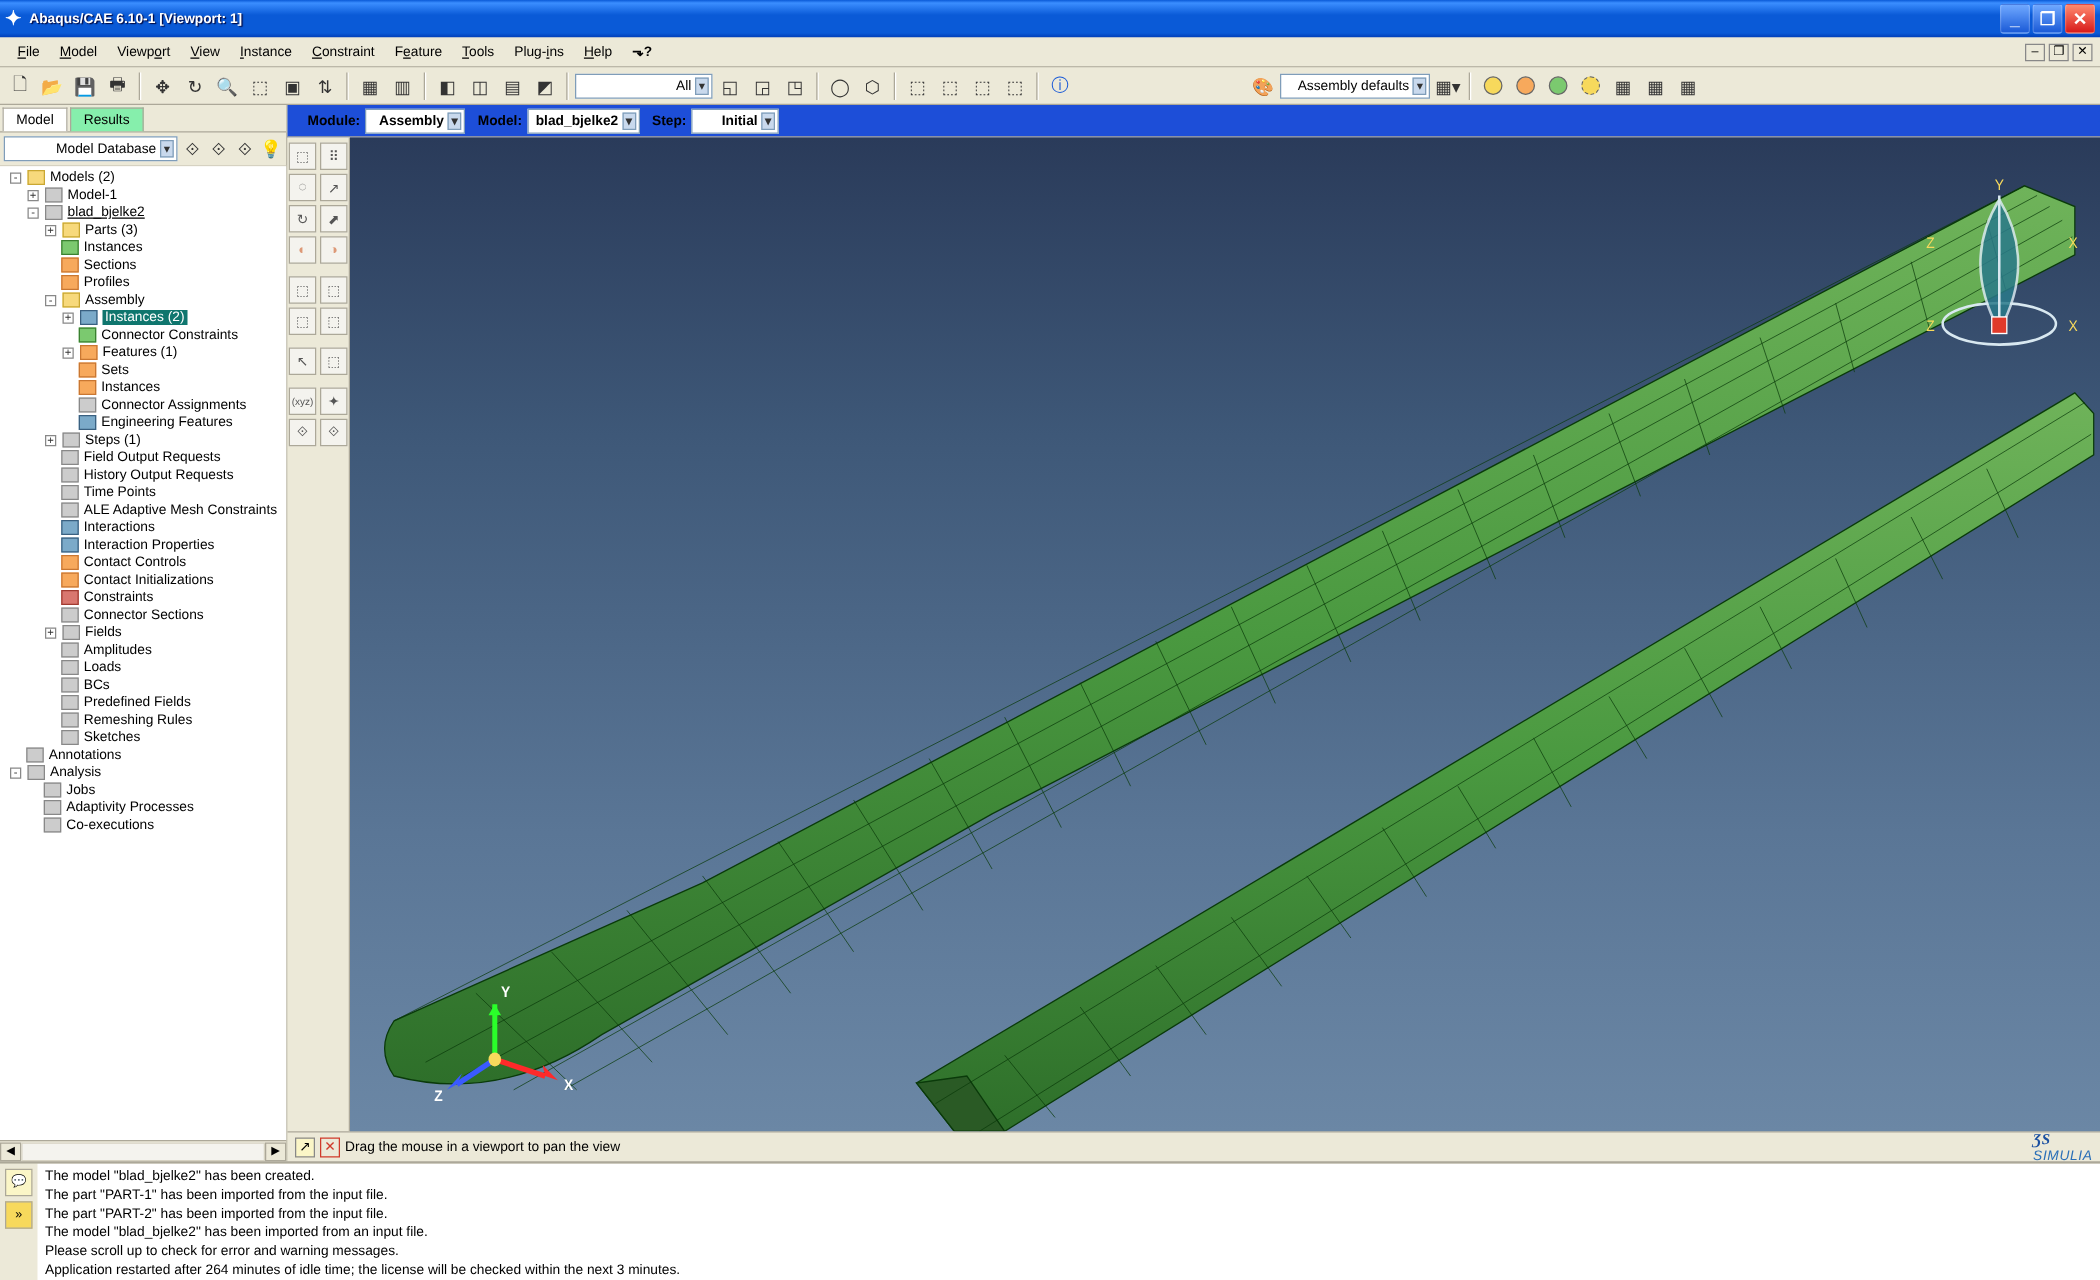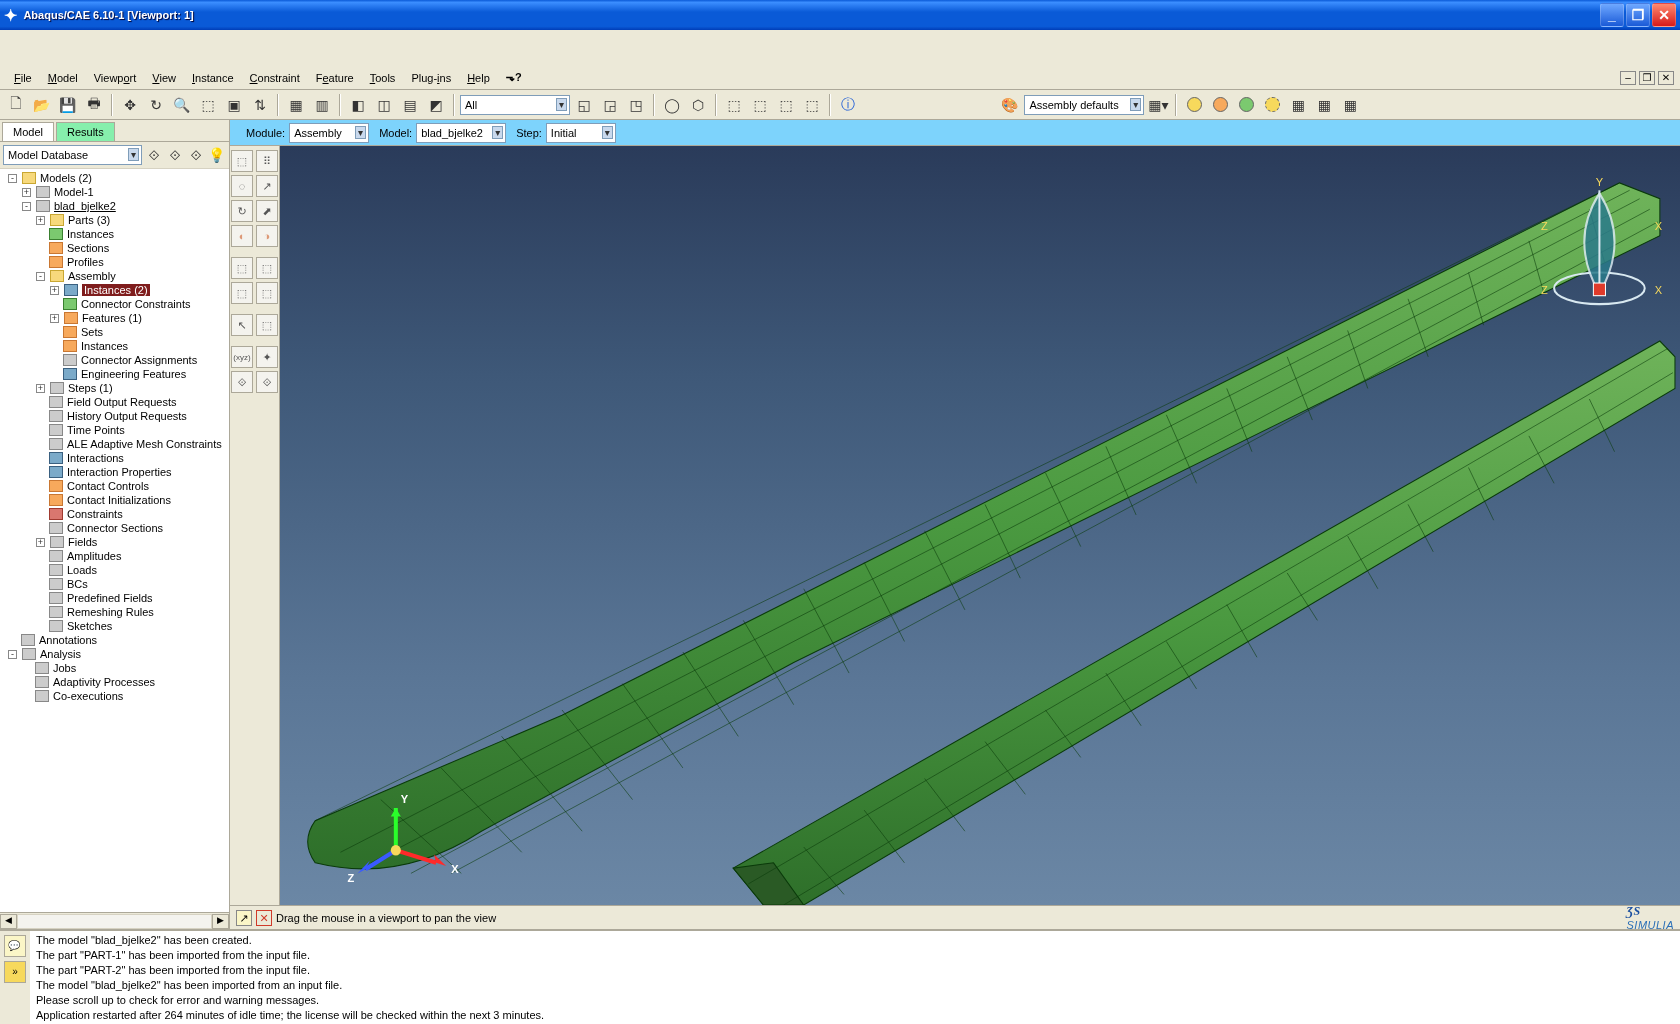--- a/index.html
+++ b/index.html
@@ -2,51 +2,51 @@
 <html><head>
 <meta charset="utf-8">
 <style>
 * { margin:0; padding:0; box-sizing:border-box; font-family:Tahoma,Arial,sans-serif; font-size:11px; }
 body { width:1680px; height:1024px; background:#ece9d8; overflow:hidden; display:flex; flex-direction:column; transform-origin:top left; }
 .titlebar { height:30px; background:linear-gradient(to bottom,#0a5ad7 0%,#3b8eff 8%,#0a5ad7 40%,#0a5ad7 88%,#003db7 100%); display:flex; align-items:center; color:#fff; font-weight:bold; font-size:14px; padding:0 4px; }
 .titlebar .title { flex:1; padding-left:6px; text-shadow:1px 1px 1px #003; }
 .titlebar .winbtn { width:24px; height:24px; margin-left:2px; border-radius:3px; display:flex; align-items:center; justify-content:center; font-weight:bold; font-size:14px; border:1px solid #fff3; }
 .winbtn.min,.winbtn.max { background:linear-gradient(to bottom,#6fa8ff,#1a5ad7); }
 .winbtn.close { background:linear-gradient(to bottom,#ff8a6f,#d71a1a); }
-.menubar { height:24px; background:#ece9d8; display:flex; align-items:center; padding:0 6px; border-bottom:1px solid #aca899;margin-top:36px; }
+.menubar { height:24px; background:#ece9d8; display:flex; align-items:center; padding:0 6px; border-bottom:1px solid #aca899; }
 .menubar .mitem { padding:3px 8px; cursor:default; }
 .menubar .mitem u { text-decoration:underline; }
 .menubar .spacer { flex:1; }
 .menubar .docbtn { width:16px; height:14px; border:1px solid #888; margin-left:3px; font-size:10px; text-align:center; line-height:12px; background:#ece9d8;}
 .toolbar { height:30px; background:#ece9d8; border-bottom:1px solid #aca899; display:flex; align-items:center; padding:2px 4px; gap:2px; }
 .tbtn { width:24px; height:24px; border:1px solid transparent; display:flex; align-items:center; justify-content:center; font-size:14px; color:#333; cursor:default; }
 .tsep { width:2px; height:22px; border-left:1px solid #aca899; border-right:1px solid #fff; margin:0 3px; }
-.combo { height:20px; border:1px solid #7f9db9; background:#fff; padding:1px 16px 1px 4px; font-size:11px; position:relative; display:inline-flex; align-items:center; min-width:60px;}
+.combo { height:20px; border:1px solid #7f9db9; background:#fff; padding:1px 16px 1px 4px; font-size:11px; position:relative; display:inline-flex; align-items:center; min-width:60px;justify-content:flex-end;}
 .combo::after { content:"▾"; position:absolute; right:2px; top:2px; font-size:10px; color:#333; background:#c9d9ed; padding:0 2px; border:1px solid #7f9db9;}
 .label { margin:0 4px 0 10px; }
 .circ { width:15px; height:15px; border-radius:50%; border:1px solid #666;}
 .mainrow { flex:1; display:flex; min-height:0; }
 .leftpanel { width:230px; background:#ece9d8; border-right:1px solid #aca899; display:flex; flex-direction:column; }
 .tabs { display:flex; background:#ece9d8; border-bottom:1px solid #aca899; padding:2px 2px 0 2px;}
 .tab { padding:3px 10px; border:1px solid #aca899; border-bottom:none; background:#86efac; margin-right:2px; position:relative; }
 .tab.active { background:#fff; font-weight:normal; z-index:1;}
 .treectl { padding:3px; display:flex; align-items:center; gap:3px; border-bottom:1px solid #d6d2c2;}
 .tree { flex:1; overflow:auto; background:#fff; padding:2px 0; font-size:11px;}
 .tree ul { list-style:none; padding-left:14px; }
 .tree li { padding:1px 0 1px 2px; white-space:nowrap; display:flex; align-items:center; gap:2px;}
 .tree li::before { content:""; }
 .tree .exp { width:9px; height:9px; border:1px solid #888; font-size:9px; line-height:7px; text-align:center; display:inline-block; margin-right:3px; color:#333;}
 .tree .noexp { width:11px; display:inline-block; }
 .tree .ico { width:14px; height:12px; display:inline-block; margin-right:2px; }
-.tree .sel { background:#7f1d1d; color:#fff; padding:0 2px;text-align:right;}
+.tree .sel { background:#0f766e; color:#fff; padding:0 2px;text-align:right;}
 .hscroll { height:17px; background:#ece9d8; border-top:1px solid #aca899; display:flex; align-items:center;}
 .hscroll .hbtn { width:17px;height:15px;border:1px solid #aca899;background:#ece9d8;text-align:center;font-size:9px;}
 .hscroll .htrack { flex:1; height:15px; background:#f4f3ee; border:1px solid #d6d2c2;}
 .centerarea { flex:1; display:flex; flex-direction:column; min-width:0;}
-.contextbar { height:26px; background:#7dd3fc; border-bottom:1px solid #aca899; display:flex; align-items:center; padding:0 6px;}
+.contextbar { height:26px; background:#1d4ed8; border-bottom:1px solid #aca899; display:flex; align-items:center; padding:0 6px;font-weight:bold;}
 .viewport-wrap { flex:1; display:flex; min-height:0;}
 .toolbox { width:50px; background:#ece9d8; border-right:1px solid #aca899; padding:4px 2px; display:flex; flex-direction:column; gap:3px; align-items:center;}
 .toolbox .trow { display:flex; gap:3px;}
 .toolbox .tb { width:22px; height:22px; border:1px solid #aca899; background:#f4f3ee; font-size:11px; display:flex; align-items:center; justify-content:center; color:#555;}
 .toolbox .tsep2 { height:4px; }
 .viewport { flex:1; background:linear-gradient(to bottom,#2a3b5a 0%, #3e5878 30%, #5a7696 70%, #6b87a5 100%); position:relative; overflow:hidden;}
 .viewport svg { width:100%; height:100%; }
 .statusrow { height:24px; background:#ece9d8; border-top:1px solid #aca899; display:flex; align-items:center; padding:0 6px; gap:4px;}
 .statusrow .sico { width:16px;height:16px;border:1px solid #888; font-size:11px; text-align:center; line-height:14px;}
 .simulia { margin-left:auto; font-style:italic; color:#2a6fb7; font-size:11px; letter-spacing:0.5px;}

